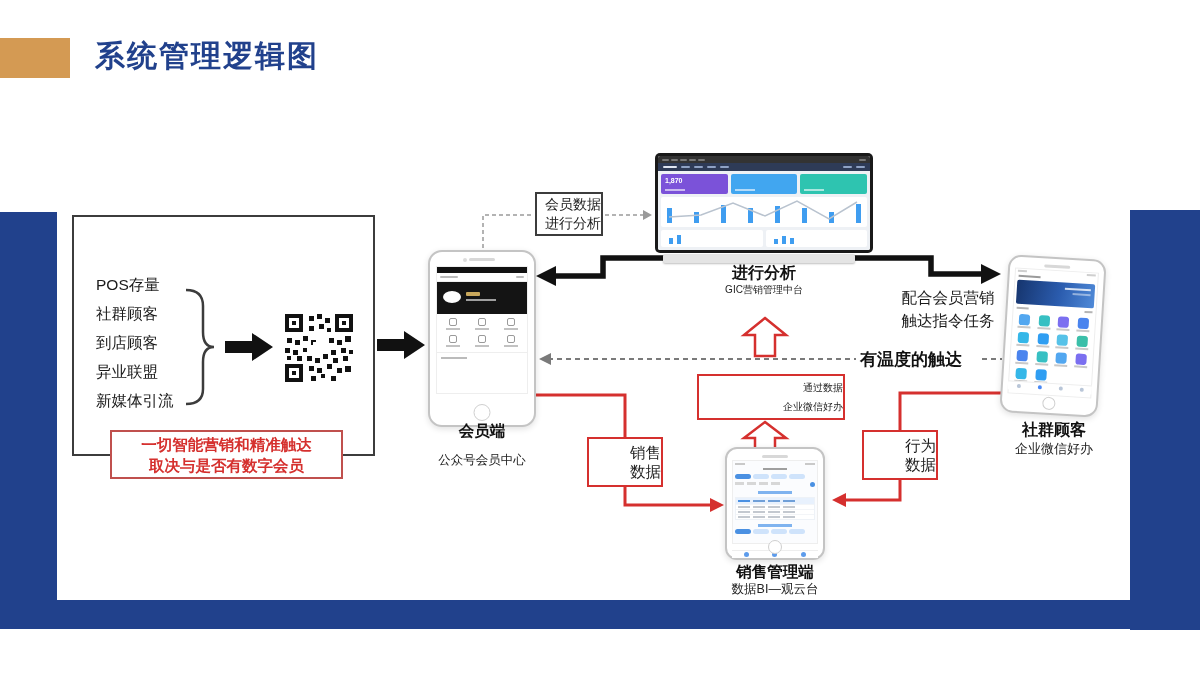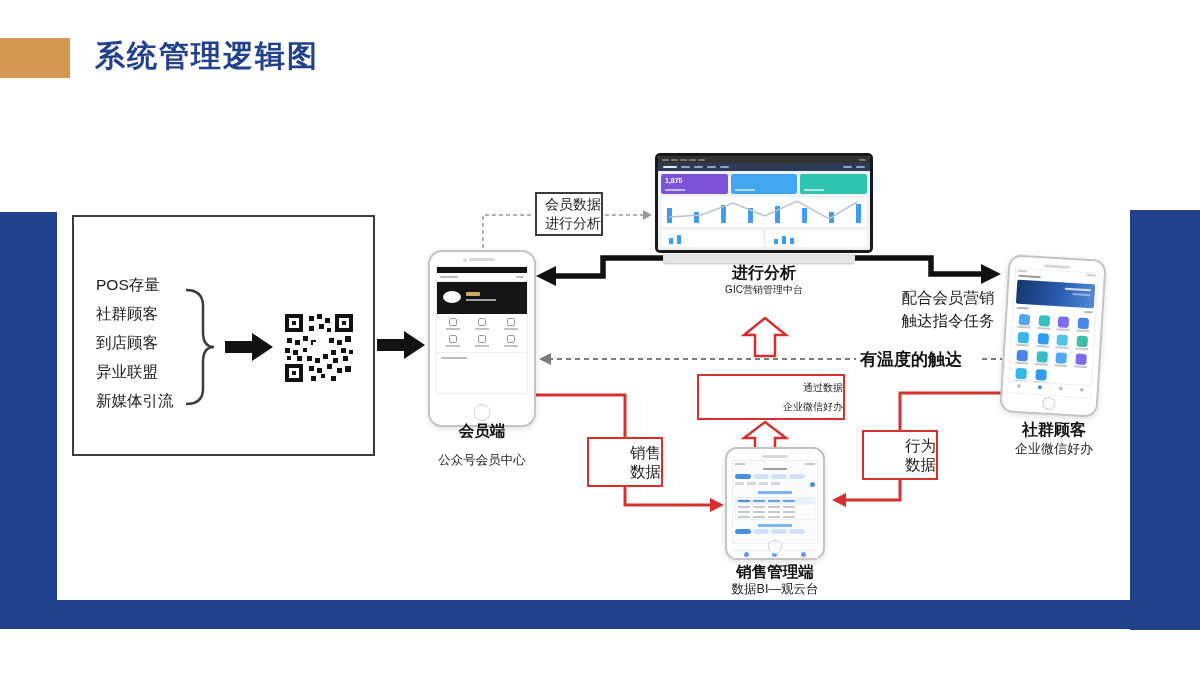--- a/index.html
+++ b/index.html
@@ -180,20 +180,24 @@
     <polygon points="765,422 786,438 775,438 775,452 755,452 755,438 744,438" fill="#fff" stroke="#d5302e" stroke-width="2.5"></polygon>
   </svg>
 
   <div class="abs source-box"></div>
   <div class="abs source-list">
     <div class="source-item">POS存量</div>
     <div class="source-item">社群顾客</div>
     <div class="source-item">到店顾客</div>
     <div class="source-item">异业联盟</div>
     <div class="source-item">新媒体引流</div>
+  </div>
+  <div class="abs note-box">
+    <div class="note-line">一切智能营销和精准触达</div>
+    <div class="note-line">取决与是否有数字会员</div>
   </div>
 
   <svg class="abs qr" width="72" height="72" viewBox="0 0 72 72">
     <rect x="0" y="0" width="72" height="72" fill="#fff"></rect>
     <g fill="#111">
       <rect x="2" y="2" width="18" height="18"></rect>
         <rect x="52" y="2" width="18" height="18"></rect>
         <rect x="2" y="52" width="18" height="18"></rect>
       <rect x="26" y="4" width="5" height="5"></rect>
         <rect x="34" y="2" width="5" height="5"></rect>

